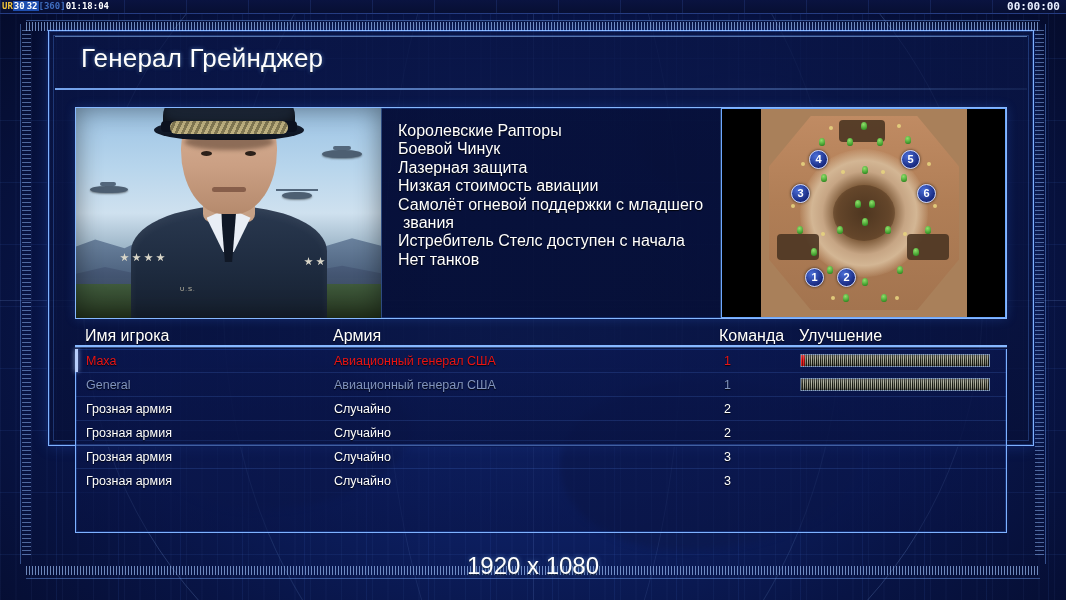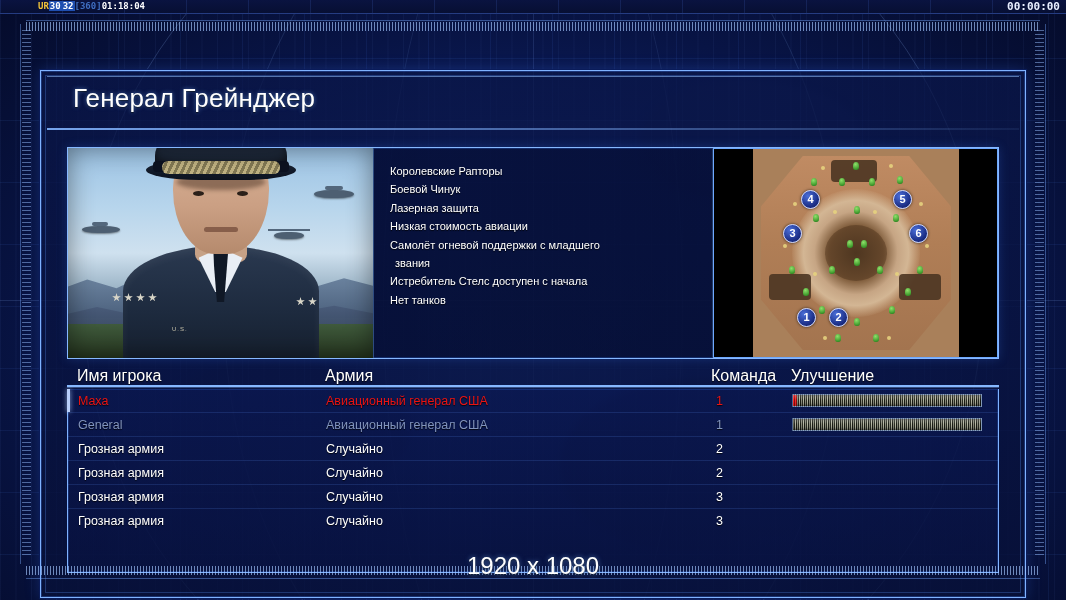--- a/index.html
+++ b/index.html
@@ -63,21 +63,21 @@
     z-index:40;
   }
   .topbar .tgrid{
     position:absolute; inset:0;
     background-image:linear-gradient(to right, rgba(90,140,255,.14) 1px, transparent 1px);
     background-size:62px 100%;
   }
   .fps{
     position:absolute; left:2px; top:0px; height:14px; line-height:13px;
     font-family:"DejaVu Sans Mono", monospace; font-size:9px; font-weight:bold;
-    white-space:nowrap; letter-spacing:0px;padding-left:36px;
+    white-space:nowrap; letter-spacing:0px;
   }
   .fps .lbl{ color:#f2c43a; }
   .fps .n1{ color:#ffffff; background:#1f4fb0; padding:0 1px; }
   .fps .n2{ color:#ffffff; background:#1f4fb0; padding:0 1px; }
   .fps .brk{ color:#3f6ec0; }
   .fps .clk{ color:#ffffff; }
   .topclock{
     position:absolute; right:6px; top:0; height:14px; line-height:13px;
     font-family:"DejaVu Sans Mono", monospace; font-size:11px; font-weight:bold;
     color:#e8eeff;
@@ -102,30 +102,29 @@
     width:9px;
     background-image:
       repeating-linear-gradient(to bottom, rgba(150,190,255,.5) 0 1px, transparent 1px 4px);
     background-size:9px 4px;
     background-repeat:repeat-y;
   }
   .frameline{ position:absolute; background:rgba(120,170,255,.42); z-index:24; }
 
   
   .panel{
-    position:absolute; left:40px; top:30px; width:986px; height:528px;
+    position:absolute; left:48px; top:30px; width:986px; height:416px;
     z-index:20;
     border:1px solid #7fb2ff;
     background:
       linear-gradient(to bottom, rgba(10,22,72,.72), rgba(7,16,56,.80));
     box-shadow:
       0 0 0 1px rgba(10,28,90,.9),
       inset 0 0 0 1px rgba(60,110,210,.35),
       0 0 14px rgba(60,120,255,.25);
-    margin-top: 40px;
   }
   .panel-inner-line{
     position:absolute; left:4px; top:4px; right:4px; bottom:4px;
     border:1px solid rgba(90,150,255,.28);
     pointer-events:none;
   }
 
   
   .title-row{
     position:absolute; left:0; top:0; width:100%; height:58px;
@@ -224,21 +223,21 @@
     clip-path:polygon(50% 0,61% 35%,98% 35%,68% 57%,79% 91%,50% 70%,21% 91%,32% 57%,2% 35%,39% 35%); }
   .pt-us{ position:absolute; left:104px; bottom:26px; font-size:6px; color:#c9c3ab; letter-spacing:1px; }
   .pt-vig{ position:absolute; inset:0; box-shadow:inset 0 0 26px rgba(0,0,0,.45); }
 
   
   .abilities{
     position:relative; flex:1; padding:14px 10px 10px 16px;
     background:linear-gradient(to bottom, rgba(8,16,56,.25), rgba(6,12,44,.25));
   }
   .abil-line{
-    font-size:11px; color:#ffffff; line-height:18.4px; white-space:nowrap;
+    font-size:16px; color:#ffffff; line-height:18.4px; white-space:nowrap;
     text-shadow:0 1px 1px rgba(0,0,0,.85);
   }
   .abil-line.cont{ padding-left:5px; }
 
   
   .minimap{
     position:relative; width:286px; height:210px;
     border-left:1px solid rgba(90,150,255,.4);
     background:#000;
   }

